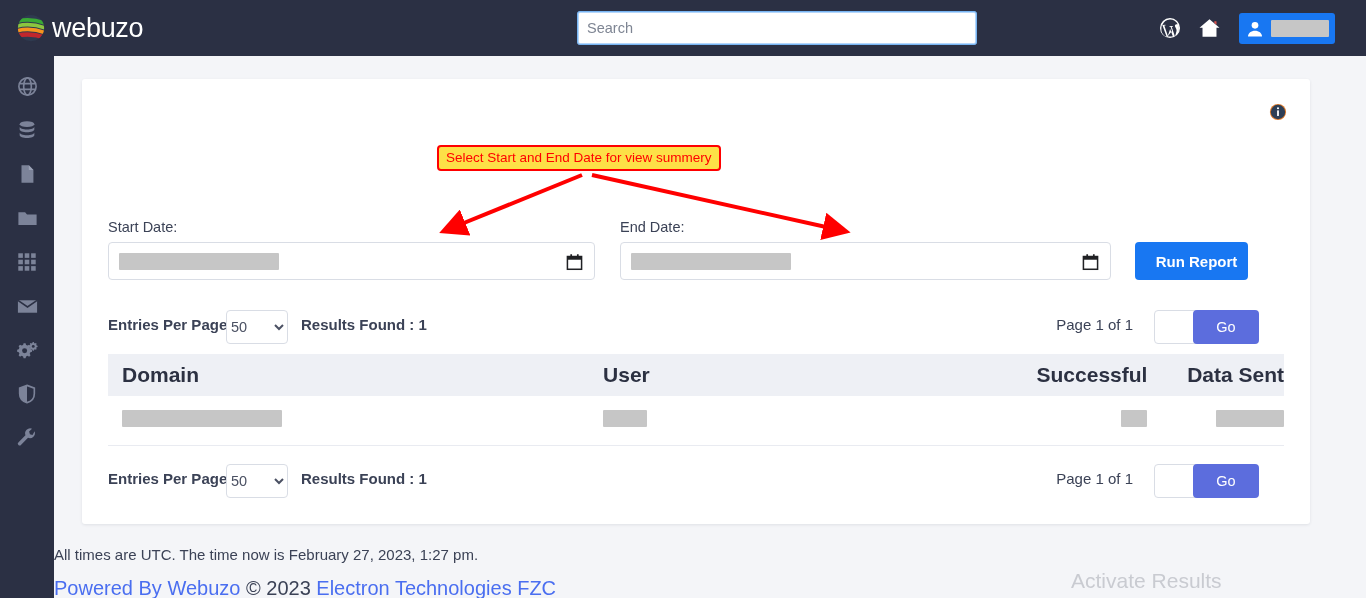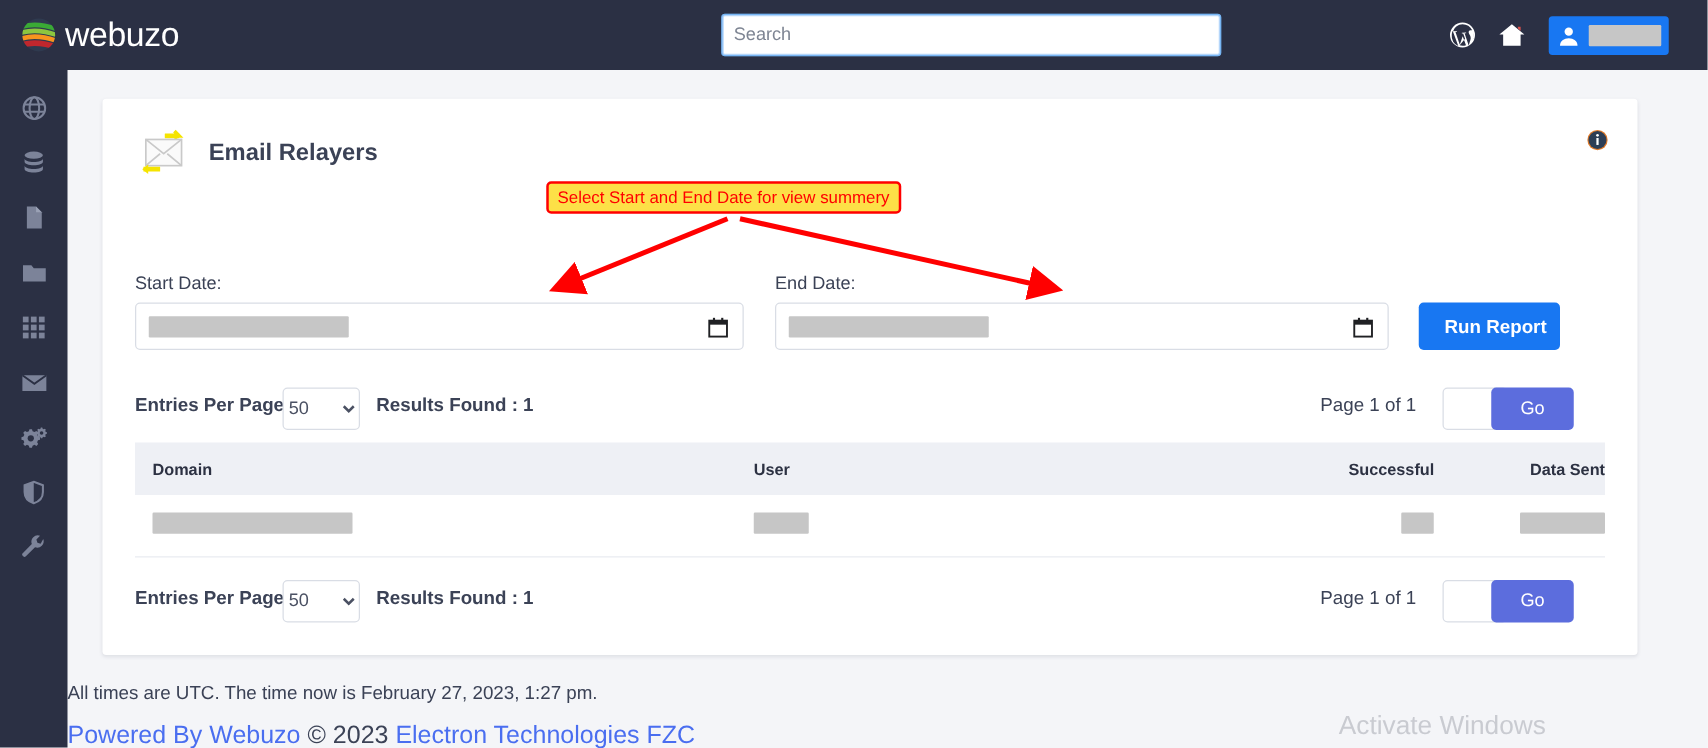--- a/index.html
+++ b/index.html
@@ -229,21 +229,21 @@
     height: 50px;
     background: #fff;
     border-bottom: 1px solid #e9ebf1;
     display: flex; align-items: center;
   }
   .col-domain { width: 500px; padding-left: 14px; }
   .col-user   { width: 330px; }
   .col-succ   { width: 220px; text-align: right; }
   .col-data   { width: 138px; text-align: right; }
   .th {
-    font-size: 13px; font-weight: bold; color: #2c3142;
+    font-size: 21px; font-weight: bold; color: #2c3142;
   }
   .cellbar { height: 17px; display: inline-block; }
 
   
   .footer {
     position: absolute; left: 54px; top: 540px;
     width: 1312px;
     text-align: left;
     z-index: 5;
   }
@@ -396,35 +396,20 @@
       <svg viewBox="0 0 24 24" width="22" height="22" fill="#7c8399">
         <path d="M20.3 4.6a5.6 5.6 0 0 1-7.2 7.2L5.6 19.3a2 2 0 1 1-2.8-2.8l7.5-7.5a5.6 5.6 0 0 1 7.2-7.2l-3.2 3.2.9 2.8 2.8.9z"></path>
       </svg>
     </span>
   </div>
 </div>
 
 <div class="content">
   <div class="card">
 
-    <div class="card-title-row">
-      <span class="mail-relay-icon">
-        <svg viewBox="0 0 48 42" width="46" height="40">
-          <path d="M26 6h12l-4-4" fill="none" stroke="#f5e400" stroke-width="3"></path>
-          <path d="M38 6h-12" stroke="#f5e400" stroke-width="4"></path>
-          <path d="M34 2l5 4-5 4z" fill="#f5e400"></path>
-          <rect x="10" y="9" width="30" height="22" fill="#fafafa" stroke="#c9c9c9" stroke-width="1.4"></rect>
-          <path d="M10 9l15 12 15-12" fill="none" stroke="#c9c9c9" stroke-width="1.4"></path>
-          <path d="M10 31l12-10M40 31L28 21" fill="none" stroke="#c9c9c9" stroke-width="1.4"></path>
-          <path d="M22 34H8" stroke="#f5e400" stroke-width="4"></path>
-          <path d="M12 30l-5 4 5 4z" fill="#f5e400"></path>
-        </svg>
-      </span>
-      <span class="card-title">Email Relayers</span>
-    </div>
 
     <span class="info-icon">
       <svg viewBox="0 0 20 20" width="18" height="18">
         <circle cx="10" cy="10" r="9" fill="#e07b2a"></circle>
         <circle cx="10" cy="10" r="8" fill="#2d3e55"></circle>
         <rect x="9" y="8.2" width="2" height="6.2" fill="#ffffff"></rect>
         <circle cx="10" cy="5.8" r="1.2" fill="#ffffff"></circle>
       </svg>
     </span>
 
@@ -516,13 +501,13 @@
   </div>
 </div>
 
 <div class="footer">
   <span class="footer-line1">All times are UTC. The time now is February 27, 2023, 1:27 pm.</span>
   <span class="footer-line2">
     <a class="footer-link" href="#">Powered By Webuzo</a><span class="footer-sep"> © 2023 </span><a class="footer-link" href="#">Electron Technologies FZC</a>
   </span>
 </div>
 
-<div class="activate-windows">Activate Windows</div>
+<div class="activate-windows">Activate Results</div>
 
 </body></html>

